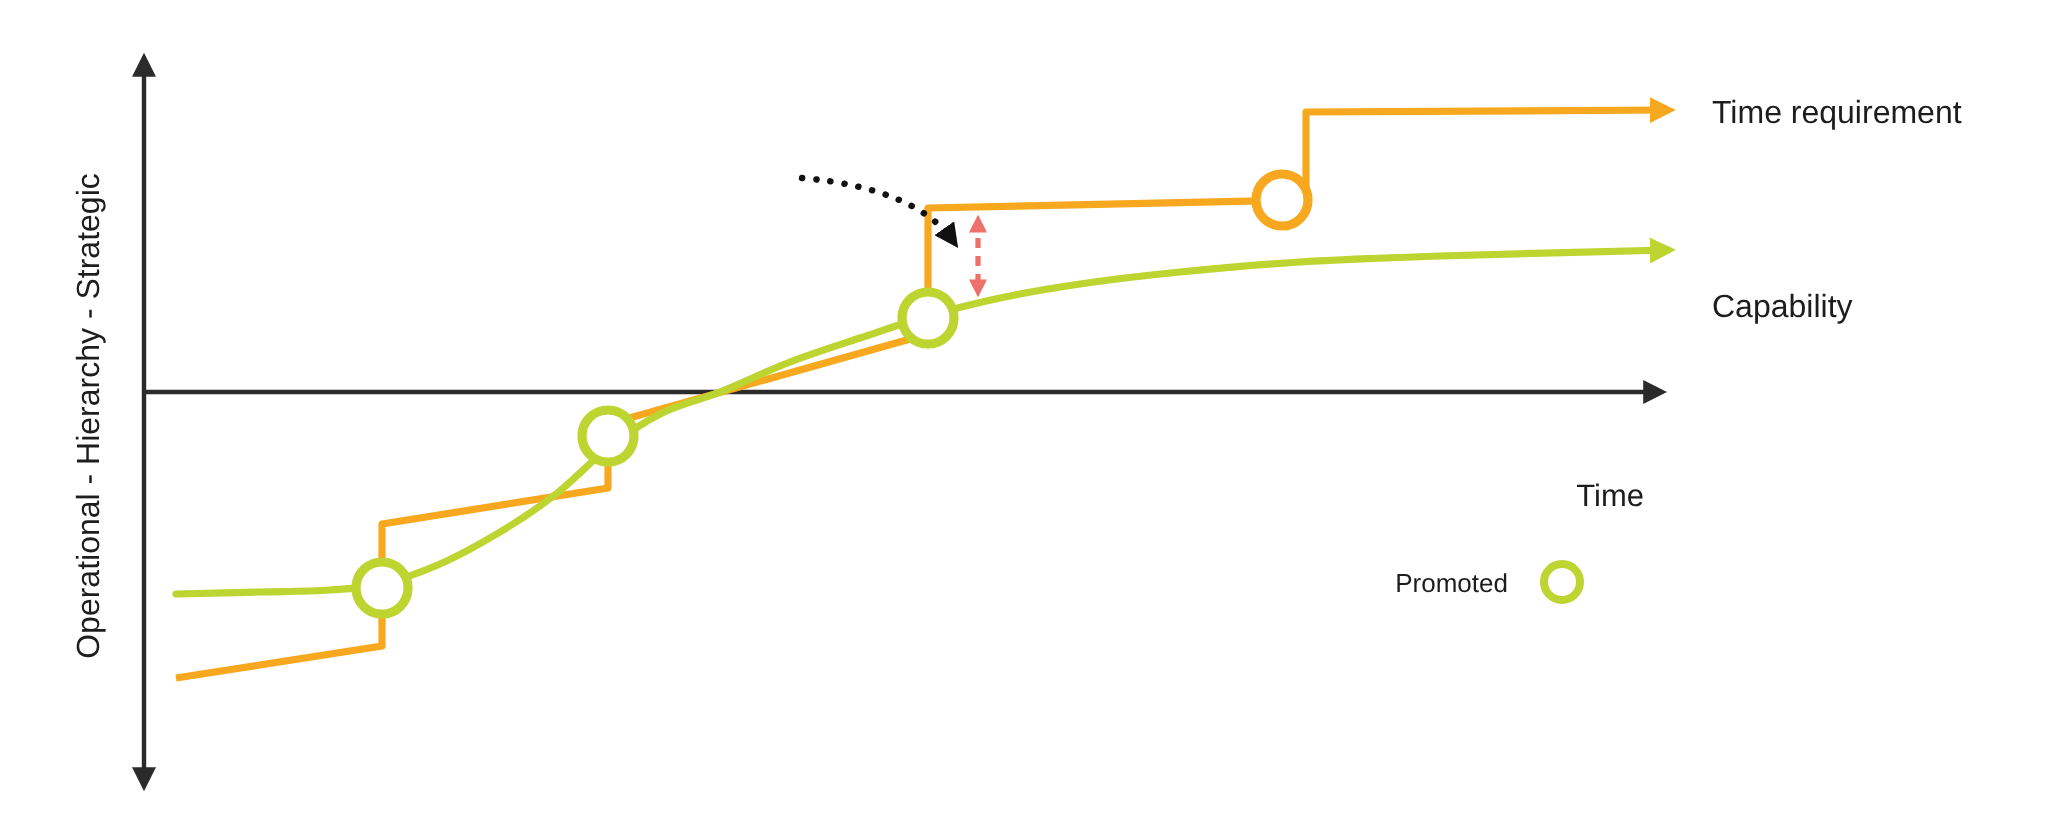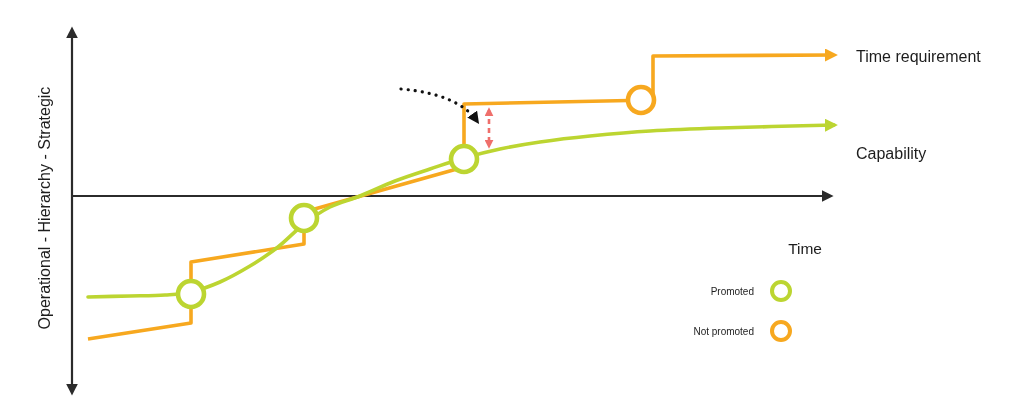--- a/index.html
+++ b/index.html
@@ -9,21 +9,21 @@
   }
   .figure svg{position:absolute;left:0;top:0;}
   .txt{position:absolute;white-space:nowrap;font-size:16px;line-height:1.2;}
   .ylabel{left:45px;top:208px;transform:translate(-50%,-50%) rotate(-90deg);transform-origin:center;}
   .annotation{left:118px;top:80px;}
   .role-label{left:856px;top:57px;transform:translateY(-50%);}
   .cap-label{left:856px;top:128px;transform:translateY(-50%);margin-top:26px;}
   .time-label{left:758px;top:212px;width:64px;text-align:right;font-size:15.5px;margin-top:28px;}
   .legend-row{
     position:absolute;left:560px;width:232px;display:flex;align-items:center;
-    justify-content:flex-end;gap:16px;transform:translateY(-50%);font-size:10px;white-space:nowrap;
+    justify-content:flex-end;gap:16px;transform:translateY(-50%);font-size:13px;white-space:nowrap;
   }
   .legend-row .circ{width:14px;height:14px;border-radius:50%;border:4.5px solid #ccc;background:#fff;flex:0 0 auto;}
   .lr1{top:291px;}
   .lr2{top:331px;}
 </style>
 </head>
 <body>
 
 <div class="figure">
   <svg id="chart-svg" width="1024" height="420" viewBox="0 0 1024 420">
@@ -58,17 +58,13 @@
 
   <div class="txt ylabel">Operational - Hierarchy - Strategic</div>
   <div class="txt role-label">Time requirement</div>
   <div class="txt cap-label">Capability</div>
   <div class="txt time-label">Time</div>
 
   <div class="legend-row lr1">
     <span>Promoted</span>
     <span class="circ" style="border-color: rgb(188, 213, 49);"></span>
   </div>
-  <div class="legend-row lr2">
-    <span>Not promoted</span>
-    <span class="circ" style="border-color: rgb(247, 168, 31);"></span>
-  </div>
 </div>
 
 </body></html>

